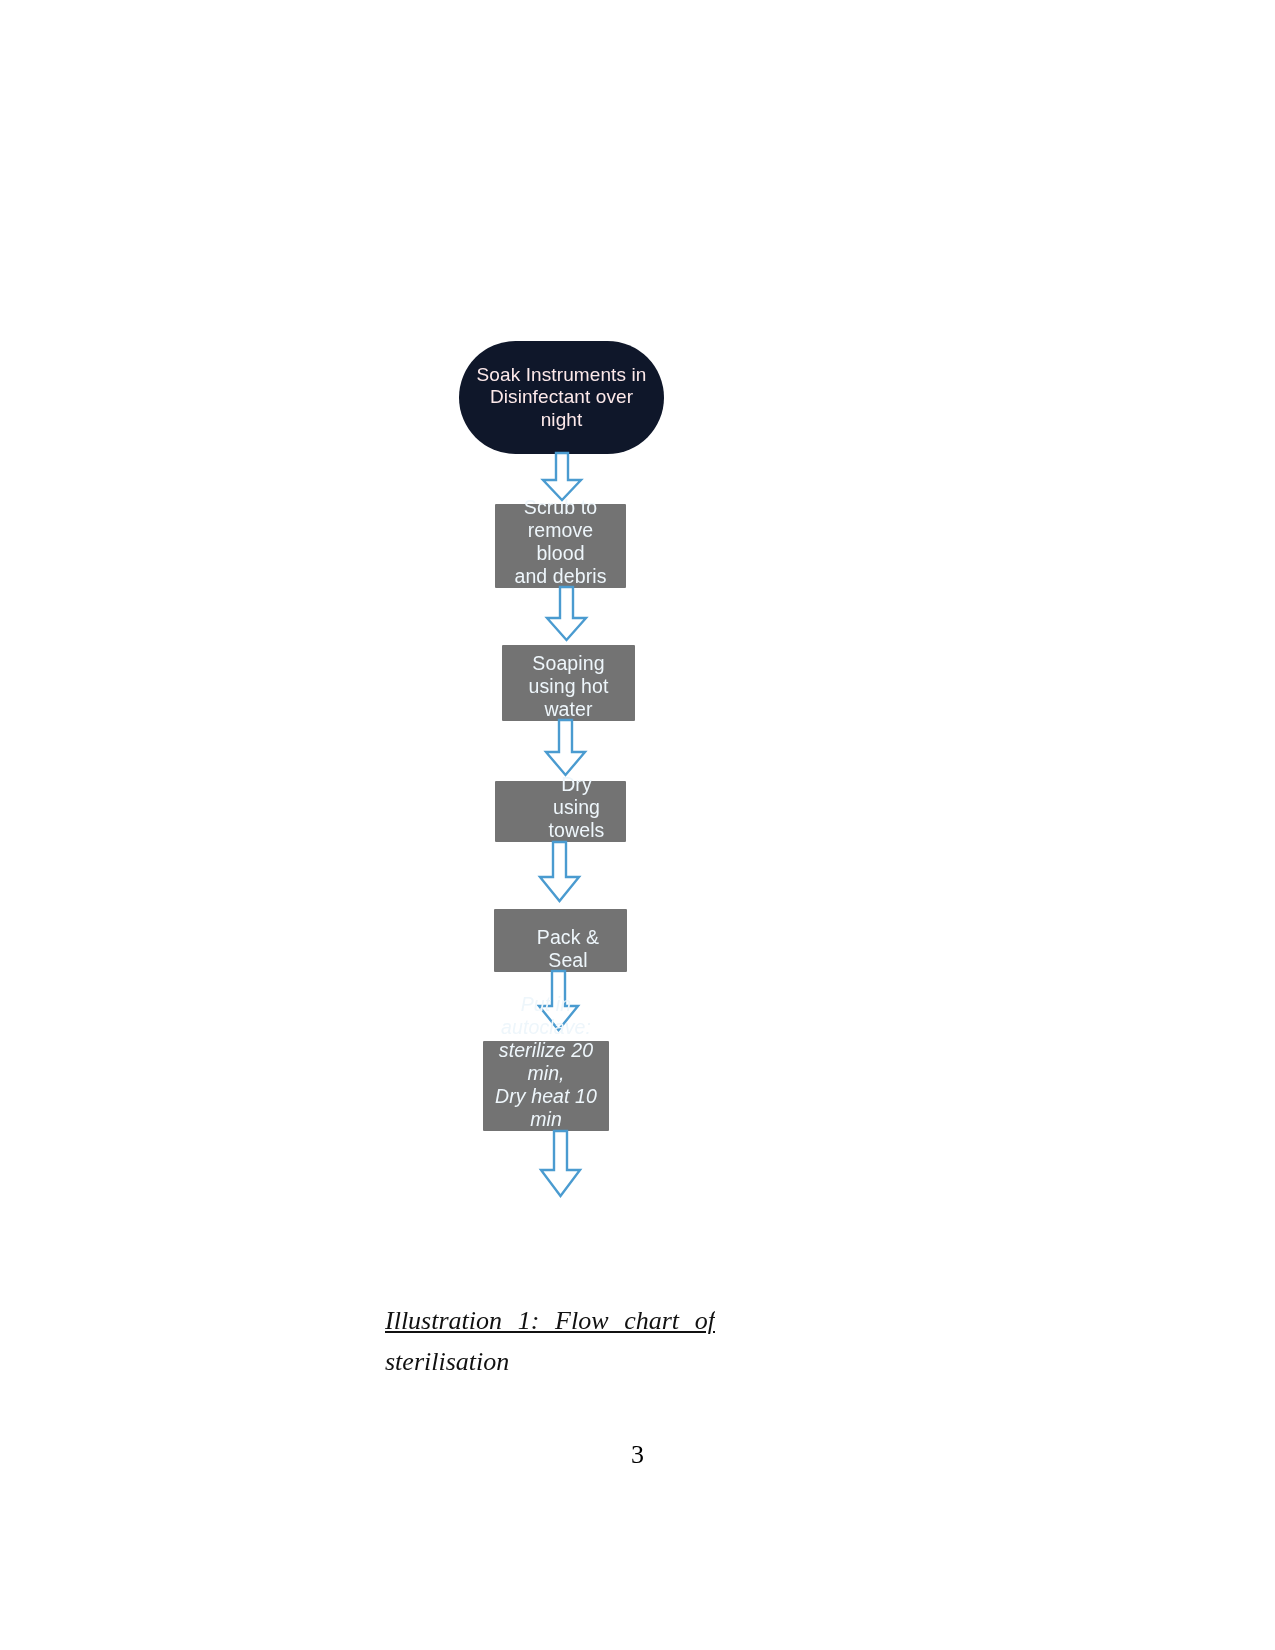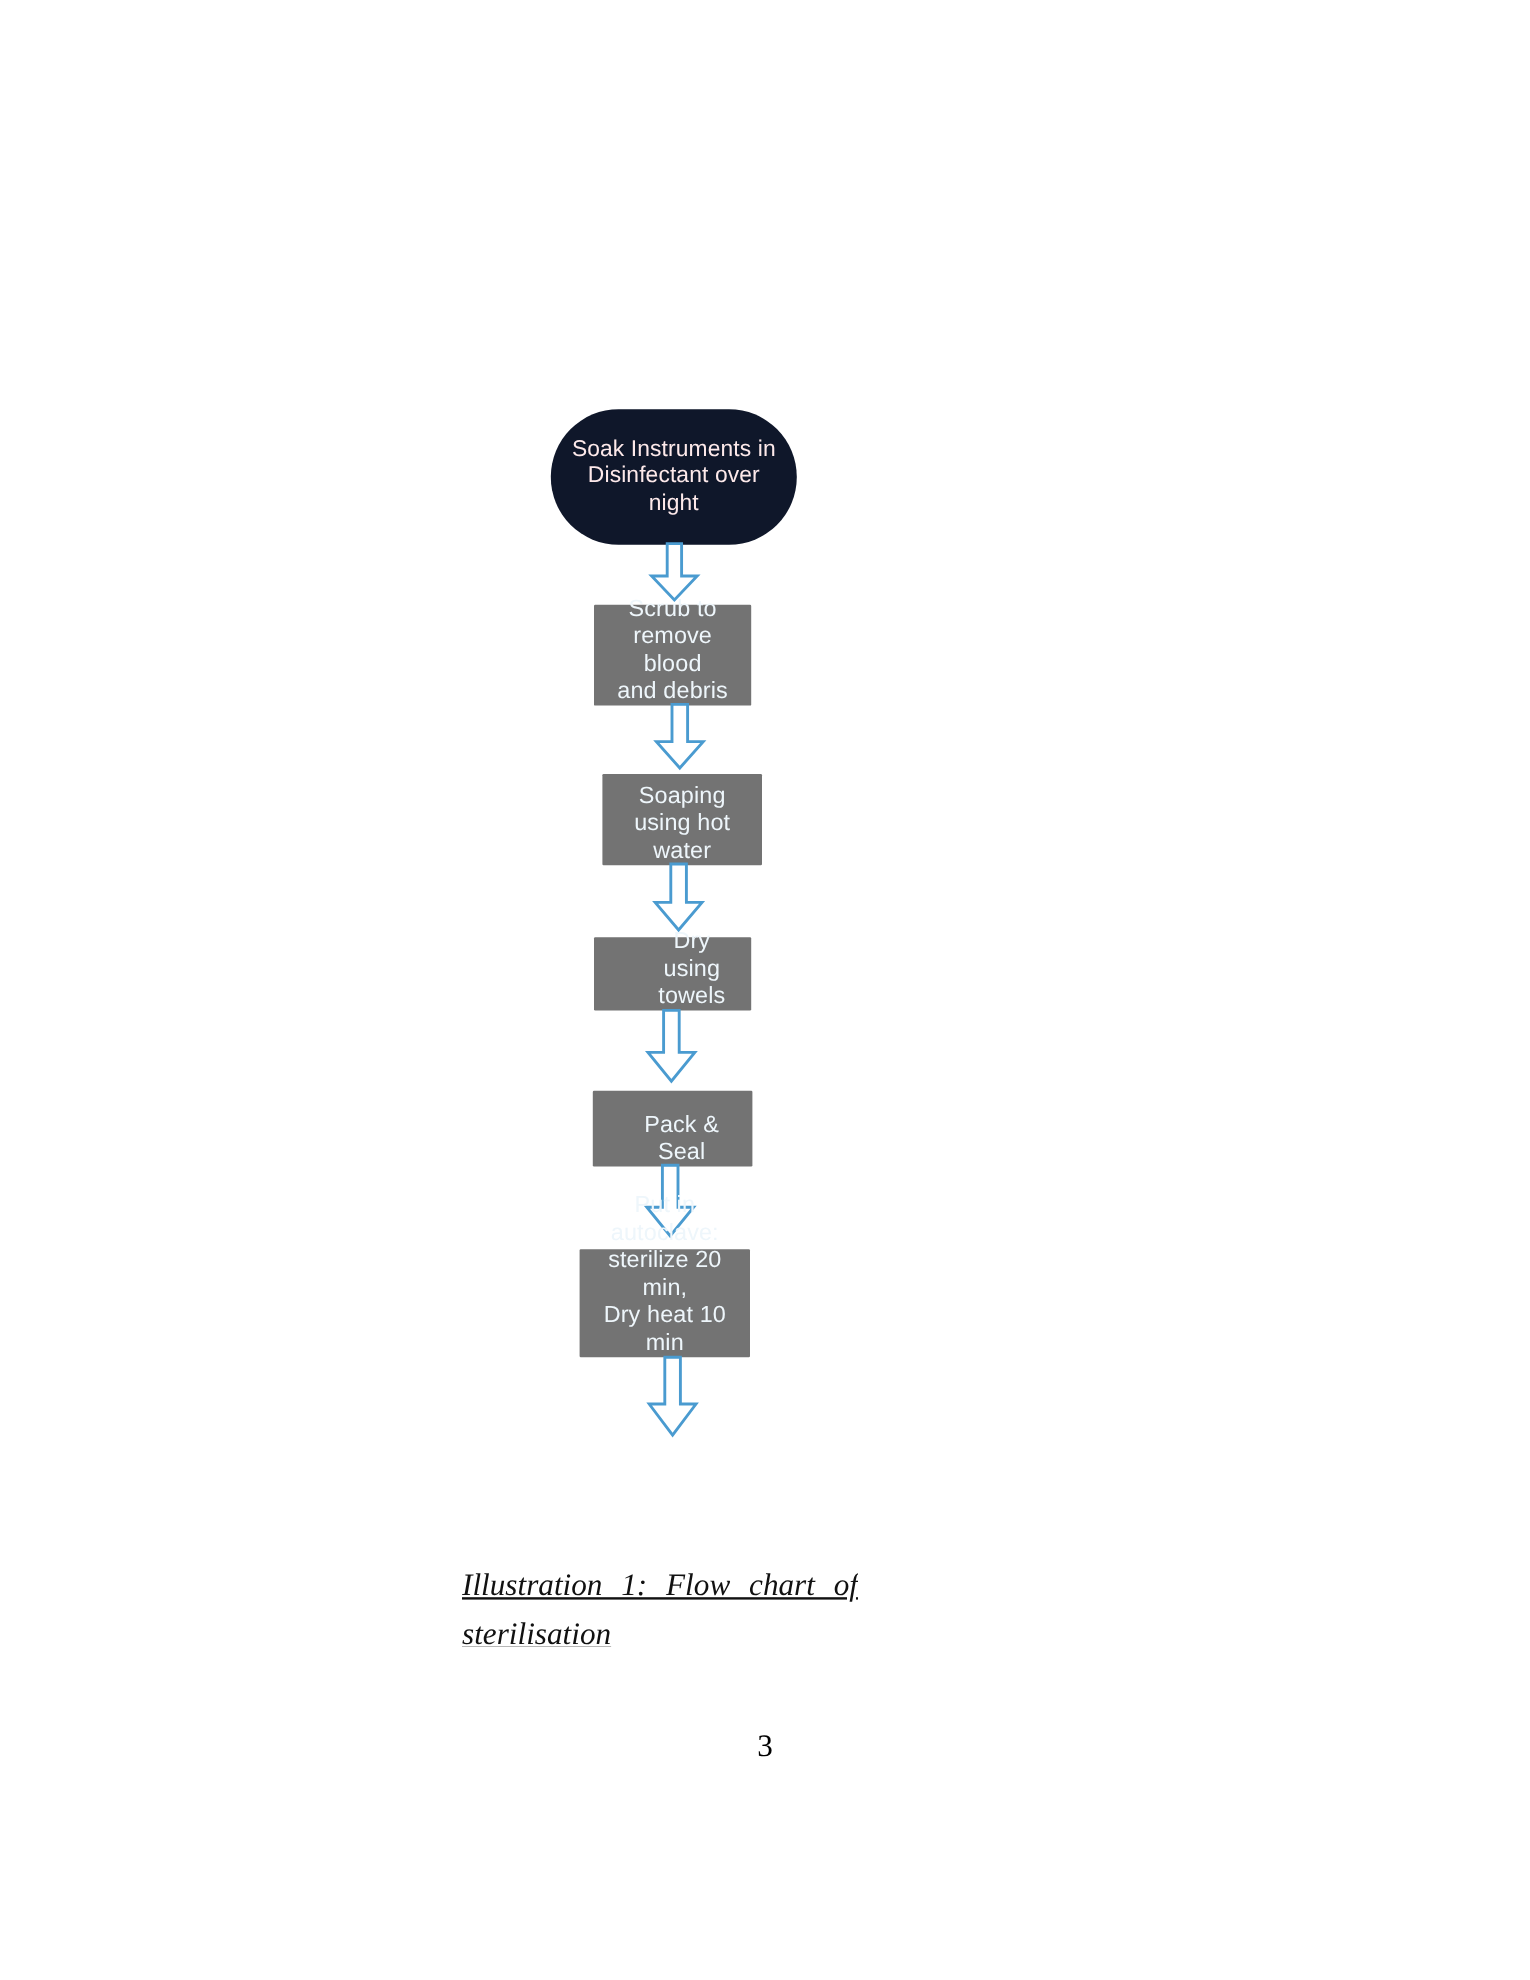--- a/index.html
+++ b/index.html
@@ -166,21 +166,21 @@
     <div class="node process" style="left:494px; top:909px; width:133px; height:63px;padding-left:15px;">
       <span class="node-text">Pack &amp; Seal</span>
     </div>
 
     <div class="arrow" style="left:537px; top:970px;">
       <svg width="44" height="62" viewBox="0 0 44 62">
         <path d="M15 1 L28 1 L28 36 L41 36 L21.5 60 L2 36 L15 36 Z" fill="#ffffff" stroke="#4a9bd0" stroke-width="2.4" stroke-linejoin="miter"></path>
       </svg>
     </div>
 
-    <div class="node process" style="left:483px; top:1041px; width:142px; height:90px;">
+    <div class="node process" style="left:483px; top:1041px; width:126px; height:90px;font-style:italic;">
       <span class="node-text">Put in autoclave:
 sterilize 20 min,
 Dry heat 10 min</span>
     </div>
 
     <div class="arrow" style="left:539px; top:1130px;">
       <svg width="44" height="68" viewBox="0 0 44 68">
         <path d="M15 1 L28 1 L28 40 L41 40 L21.5 66 L2 40 L15 40 Z" fill="#ffffff" stroke="#4a9bd0" stroke-width="2.4" stroke-linejoin="miter"></path>
       </svg>
     </div>

